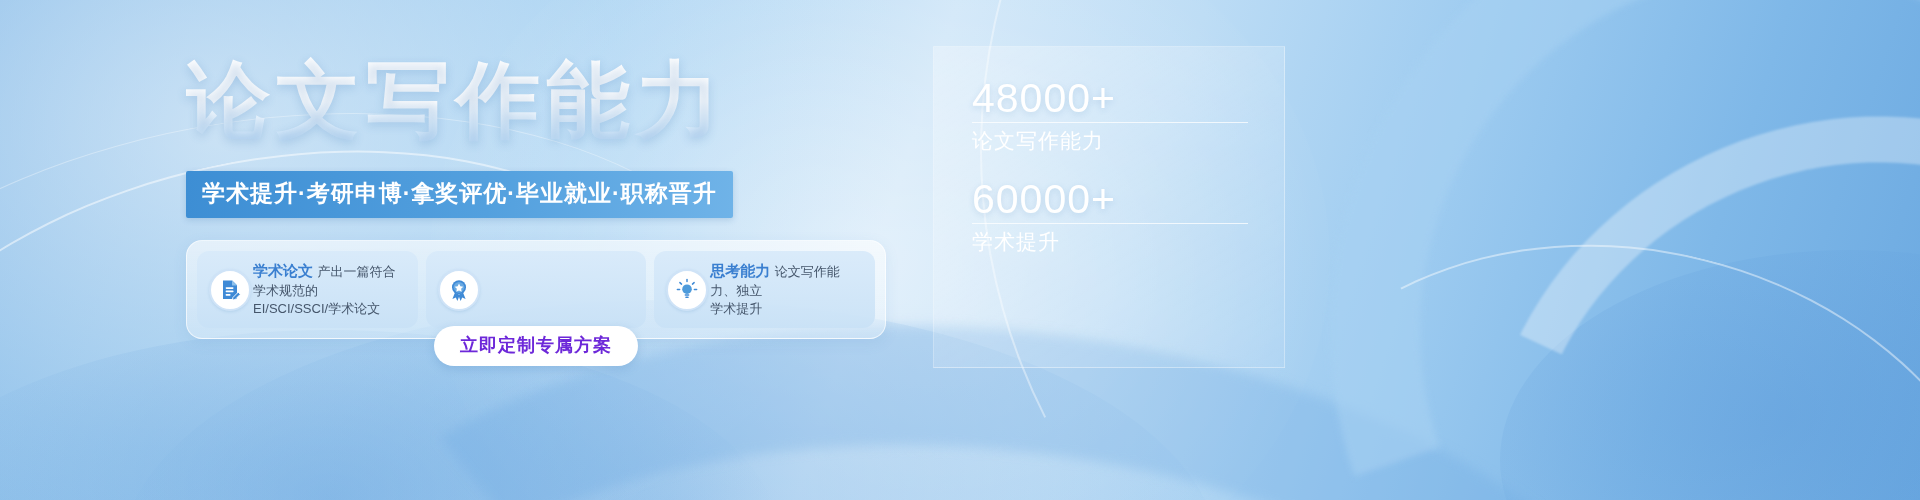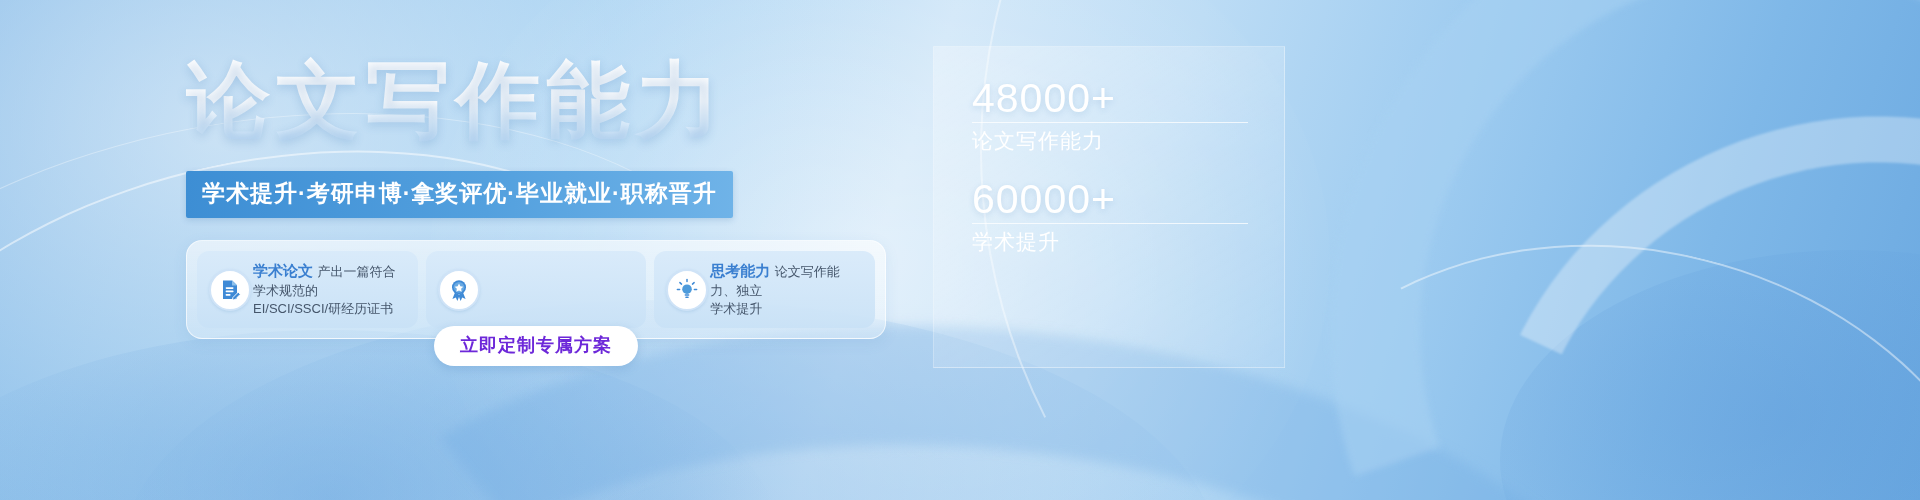--- a/index.html
+++ b/index.html
@@ -266,21 +266,21 @@
             <rect x="7.6" y="9.2" width="8" height="1.7" rx="0.8" fill="#ffffff"></rect>
             <rect x="7.6" y="12.6" width="8" height="1.7" rx="0.8" fill="#ffffff"></rect>
             <rect x="7.6" y="16" width="5" height="1.7" rx="0.8" fill="#ffffff"></rect>
             <path d="M20.2 14.2l2.1 2.1-5.3 5.3-2.6.5.5-2.6z" fill="#3f8ad6" stroke="#ffffff" stroke-width="0.9" stroke-linejoin="round"></path>
           </svg>
         </span>
         <span class="card-text">
           <span class="card-title">学术论文</span>
           <span class="card-desc">
             <span>产出一篇符合学术规范的</span><br>
-            <span>EI/SCI/SSCI/研经历证书</span>
+            <span>EI/SCI/SSCI/学术论文</span>
           </span>
         </span>
       </div>
 
       <div class="card">
         <span class="card-icon">
           <svg width="24" height="24" viewBox="0 0 24 24" aria-hidden="true">
             <path d="M8 14.5 5.4 21l3.4-1.4L10.4 23l2.3-6z" fill="#3f8ad6"></path>
             <path d="M16 14.5 18.6 21l-3.4-1.4L13.6 23l-2.3-6z" fill="#3f8ad6"></path>
             <circle cx="12" cy="9.3" r="7" fill="#3f8ad6"></circle>

